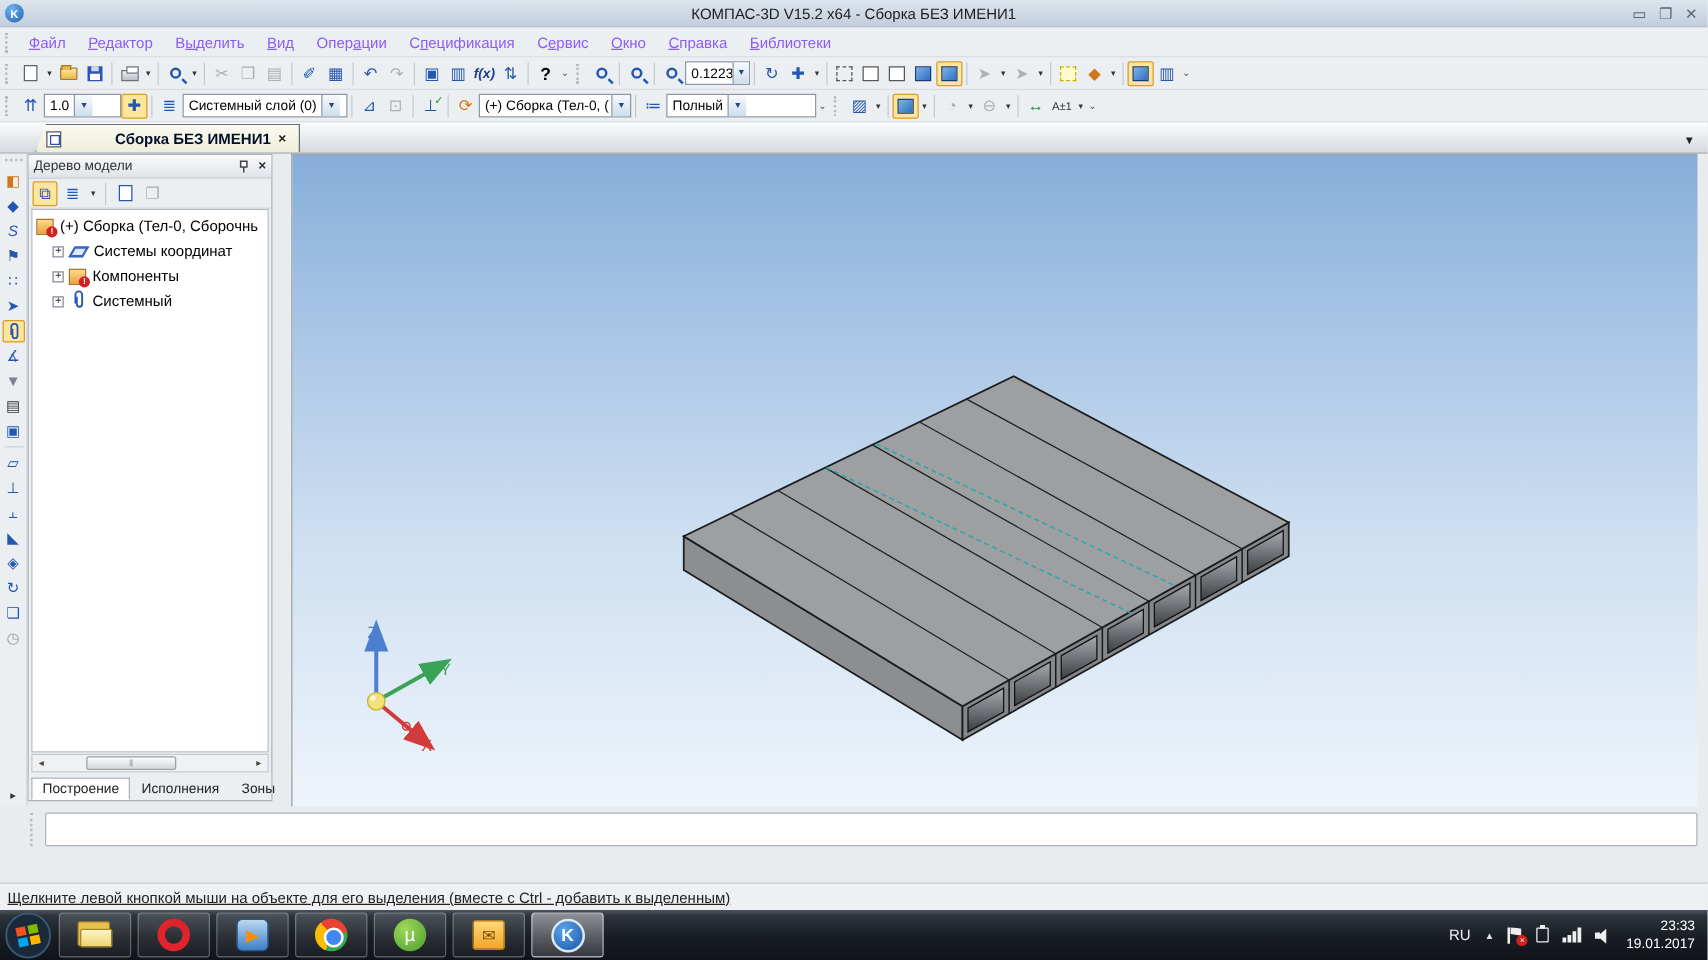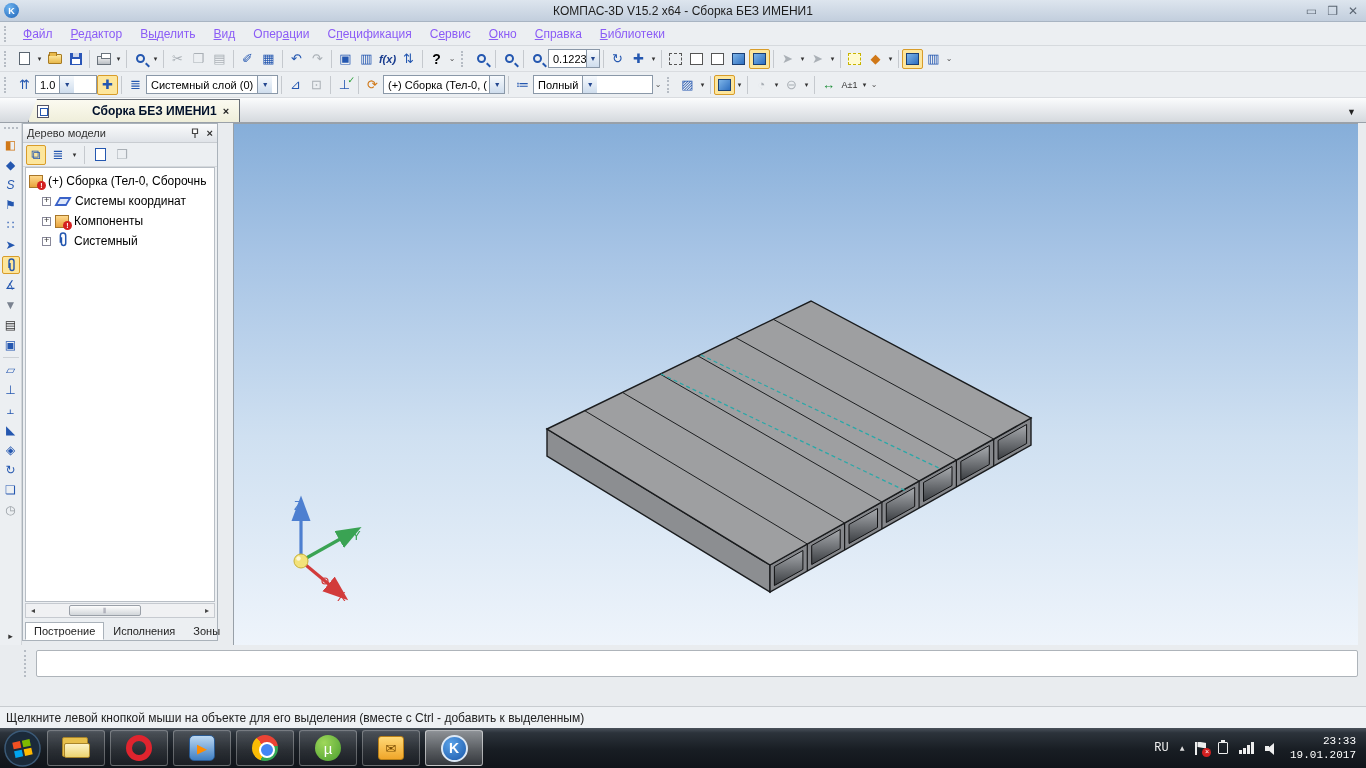--- a/index.html
+++ b/index.html
@@ -134,21 +134,21 @@
   #viewport svg{position:absolute;left:0;top:0;}
 
   
   #proparea{position:absolute;left:0;top:646px;width:1366px;height:60px;background:#e9ecef;}
   #msgstrip{position:absolute;left:36px;top:4px;width:1322px;height:27px;background:#fff;
     border:1px solid #aeb4ba;border-radius:2px;}
   #prop-grip{position:absolute;left:24px;top:4px;width:6px;height:27px;border-left:2px dotted #b6bcc4;}
 
   
   #statusbar{position:absolute;left:0;top:706px;width:1366px;height:22px;background:#eef1f4;
-    border-top:1px solid #c8ccd0;display:flex;align-items:center;padding-left:6px;color:#222;}
+    border-top:1px solid #c8ccd0;display:flex;align-items:center;padding-left:6px;color:#222;text-decoration:underline;}
 
   
   #taskbar{position:absolute;left:0;top:728px;width:1366px;height:40px;
     background:linear-gradient(180deg,#4a525b 0%,#2c333b 12%,#181d23 55%,#10141a 100%);
     display:flex;align-items:center;}
   #startorb{width:39px;height:39px;margin-left:3px;flex:none;}
   .tbtn{width:58px;height:36px;margin-left:5px;border:1px solid rgba(255,255,255,.28);
     border-radius:3px;background:linear-gradient(rgba(255,255,255,.14),rgba(255,255,255,.04));
     display:flex;align-items:center;justify-content:center;flex:none;}
   .tbtn.active{background:linear-gradient(rgba(255,255,255,.45),rgba(255,255,255,.15));
@@ -167,21 +167,21 @@
   .outl{width:26px;height:24px;background:linear-gradient(#ffd977,#f0a62a);border:1px solid #b87f18;
     border-radius:3px;display:flex;align-items:center;justify-content:center;color:#7a4c00;font-size:13px;}
   .kico{width:27px;height:27px;border-radius:50%;background:radial-gradient(circle at 35% 30%,#5aa2e8,#1a58aa);
     color:#fff;font-weight:bold;font-size:14px;display:flex;align-items:center;justify-content:center;
     border:2px solid #dce8f5;}
   .explorer{position:relative;width:28px;height:22px;}
   .explorer .back{position:absolute;left:0;top:0;width:26px;height:20px;background:#e8c04c;
     border:1px solid #a8842a;border-radius:2px;}
   .explorer .front{position:absolute;left:2px;top:6px;width:26px;height:15px;
     background:linear-gradient(#fdf3c8,#ecd470);border:1px solid #a8842a;border-radius:2px;}
-  #tray{margin-left:auto;display:flex;align-items:center;gap:11px;margin-right:10px;color:#fff;font-family:Liberation Mono, monospace;}
+  #tray{margin-left:auto;display:flex;align-items:center;gap:11px;margin-right:10px;color:#fff;}
   #tray .lang{font-size:12px;color:#eee;}
   #tray .tri{font-size:8px;color:#ddd;}
   .trayflag{position:relative;width:12px;height:13px;border-left:2px solid #eee;}
   .trayflag::before{content:"";position:absolute;left:0;top:0;width:9px;height:7px;background:#eee;
     clip-path:polygon(0 0,100% 20%,100% 100%,0 80%);}
   .trayflag .xb{position:absolute;right:-4px;bottom:-2px;width:9px;height:9px;border-radius:50%;
     background:#d42020;color:#fff;font-size:7px;line-height:9px;text-align:center;}
   .trayclip{width:10px;height:12px;border:1.5px solid #eee;border-radius:1px;position:relative;}
   .trayclip::before{content:"";position:absolute;left:2px;top:-3px;width:4px;height:3px;background:#eee;}
   .bars{display:flex;align-items:flex-end;gap:1.5px;height:12px;}

